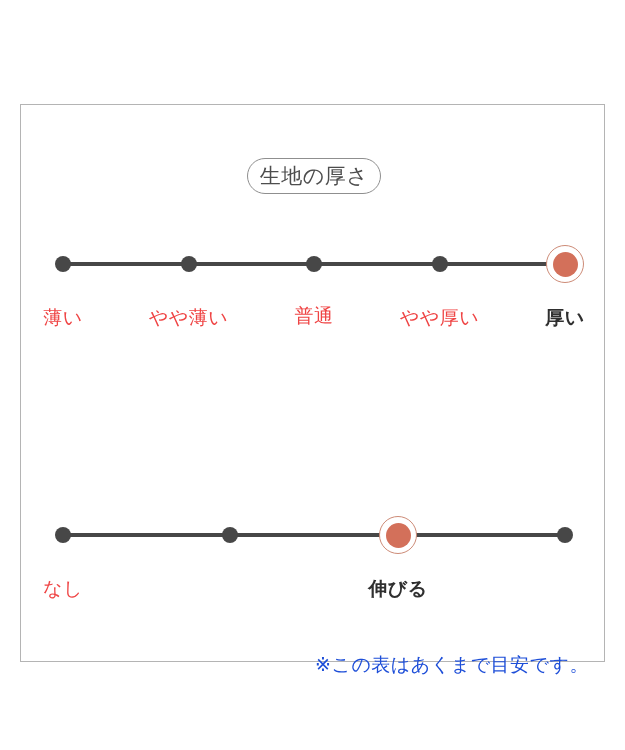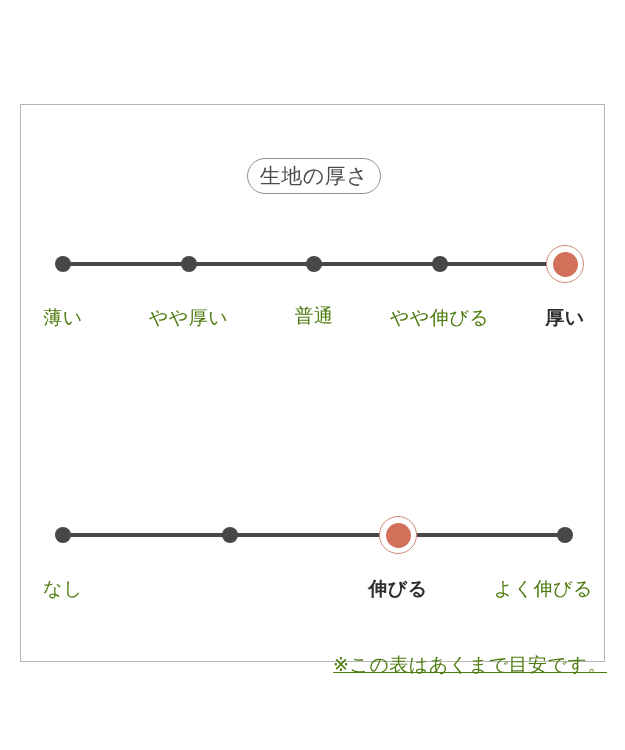--- a/index.html
+++ b/index.html
@@ -89,70 +89,68 @@
     height: 25px;
     background: #d3705a;
     border-radius: 50%;
   }
   
   .lbl {
     position: absolute;
     transform: translateX(-50%);
     font-size: 19px;
     line-height: 19px;
-    color: #4d7c0f;
+    color: #ef4444;
     white-space: nowrap;
     letter-spacing: 0.5px;
   }
   .lbl-r1 { top: 203px; }
   .lbl-r2 { top: 474px; }
   .lbl.selected { font-weight: bold; color: #2f2f2f; }
   .lbl.align-right { left: auto; right: 11px; transform: none; }
   
   .footnote {
     position: absolute;
     top: 652px;
-    right: 18px;
+    right: 36px;
     font-size: 19px;
     line-height: 26px;
-    color: #4d7c0f;
+    color: #1d4ed8;
     letter-spacing: 0.5px;
-    text-decoration: underline;
   }
 </style>
 </head>
 <body>
 
 <div class="canvas">
   <div class="box">
 
     <div class="pill pill-1">
       <span>生地の厚さ</span>
     </div>
     <div class="track track-1"></div>
     <span class="dot r1 x-a"></span>
     <span class="dot r1 x-b"></span>
     <span class="dot r1 x-c"></span>
     <span class="dot r1 x-d"></span>
     <span class="sel r1 x-e" style="border-color: rgb(205, 139, 119);">
       <span class="sel-inner" style="background: rgb(211, 112, 90);"></span>
     </span>
     <span class="lbl lbl-r1 x-a">薄い</span>
-    <span class="lbl lbl-r1 x-b">やや厚い</span>
+    <span class="lbl lbl-r1 x-b">やや薄い</span>
     <span class="lbl lbl-r1 x-c">普通</span>
-    <span class="lbl lbl-r1 x-d">やや伸びる</span>
+    <span class="lbl lbl-r1 x-d">やや厚い</span>
     <span class="lbl lbl-r1 x-e selected">厚い</span>
 
     <div class="track track-2"></div>
     <span class="dot r2 x-a"></span>
     <span class="dot r2 x-f"></span>
     <span class="dot r2 x-e"></span>
     <span class="sel r2 x-g" style="border-color: rgb(205, 139, 119);">
       <span class="sel-inner" style="background: rgb(211, 112, 90);"></span>
     </span>
     <span class="lbl lbl-r2 x-a">なし</span>
     <span class="lbl lbl-r2 x-g selected">伸びる</span>
-    <span class="lbl lbl-r2 align-right">よく伸びる</span>
 
   </div>
 
   <div class="footnote">※この表はあくまで目安です。</div>
 </div>
 
 </body></html>

